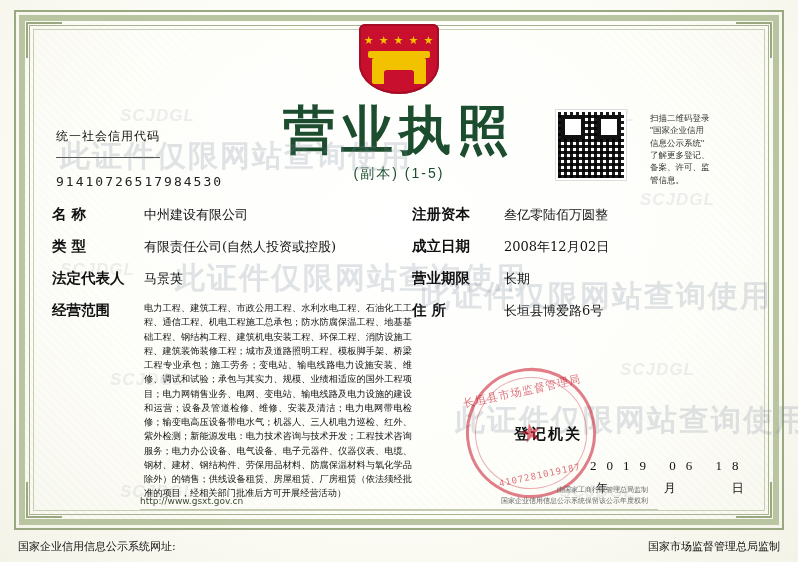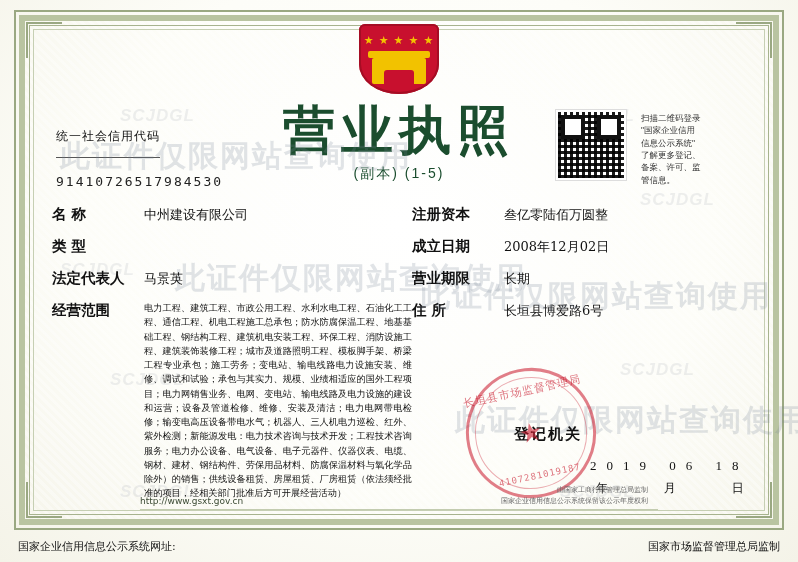--- a/index.html
+++ b/index.html
@@ -182,21 +182,21 @@
     color: #222;
   }
 
   
   .qr-block {
     position: absolute;
     right: 52px;
     top: 110px;
     width: 190px;
     display: flex;
-    gap: 15px;
+    gap: 24px;
   }
   .qr {
     width: 66px; height: 66px;
     background:
       repeating-linear-gradient(0deg, #1a1a1a 0 3px, #ffffff 3px 6px),
       repeating-linear-gradient(90deg, #1a1a1a 0 3px, #ffffff 3px 6px);
     background-blend-mode: multiply;
     border: 2px solid #fff;
     outline: 1px solid #ddd;
     flex: 0 0 auto;
@@ -438,20 +438,21 @@
       </div>
       <div class="col-right">
         <div class="flabel">注册资本</div>
         <div class="fvalue">叁亿零陆佰万圆整</div>
       </div>
     </div>
 
     <div class="row">
       <div class="col-left">
         <div class="flabel">类    型</div>
+        <div class="fvalue">有限责任公司(自然人投资或控股)</div>
       </div>
       <div class="col-right">
         <div class="flabel">成立日期</div>
         <div class="fvalue">2008年12月02日</div>
       </div>
     </div>
 
     <div class="row">
       <div class="col-left">
         <div class="flabel">法定代表人</div>

